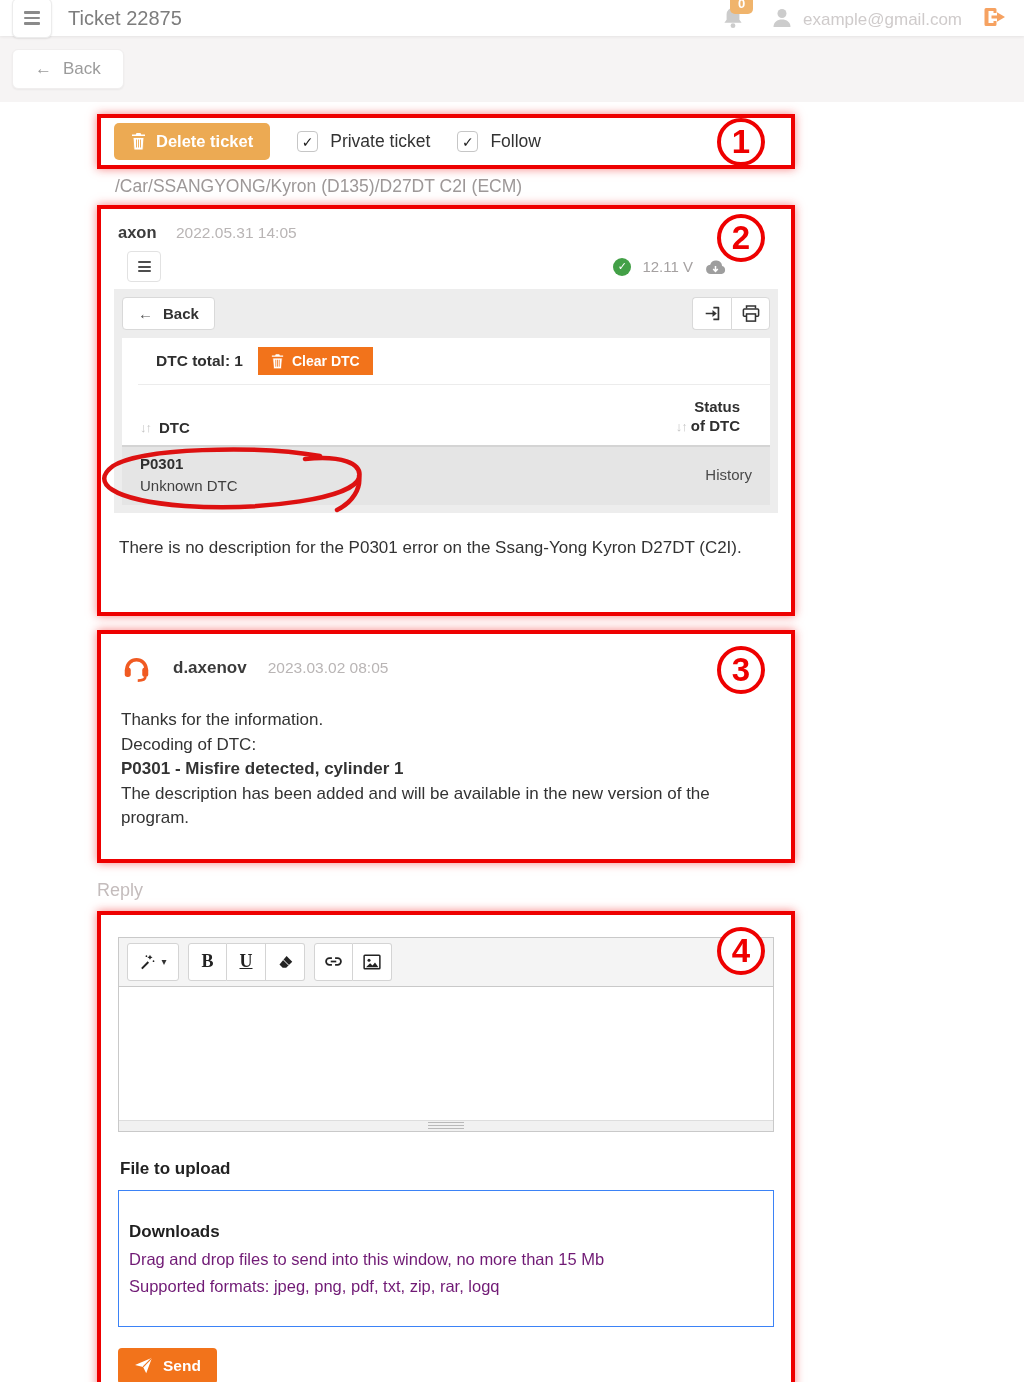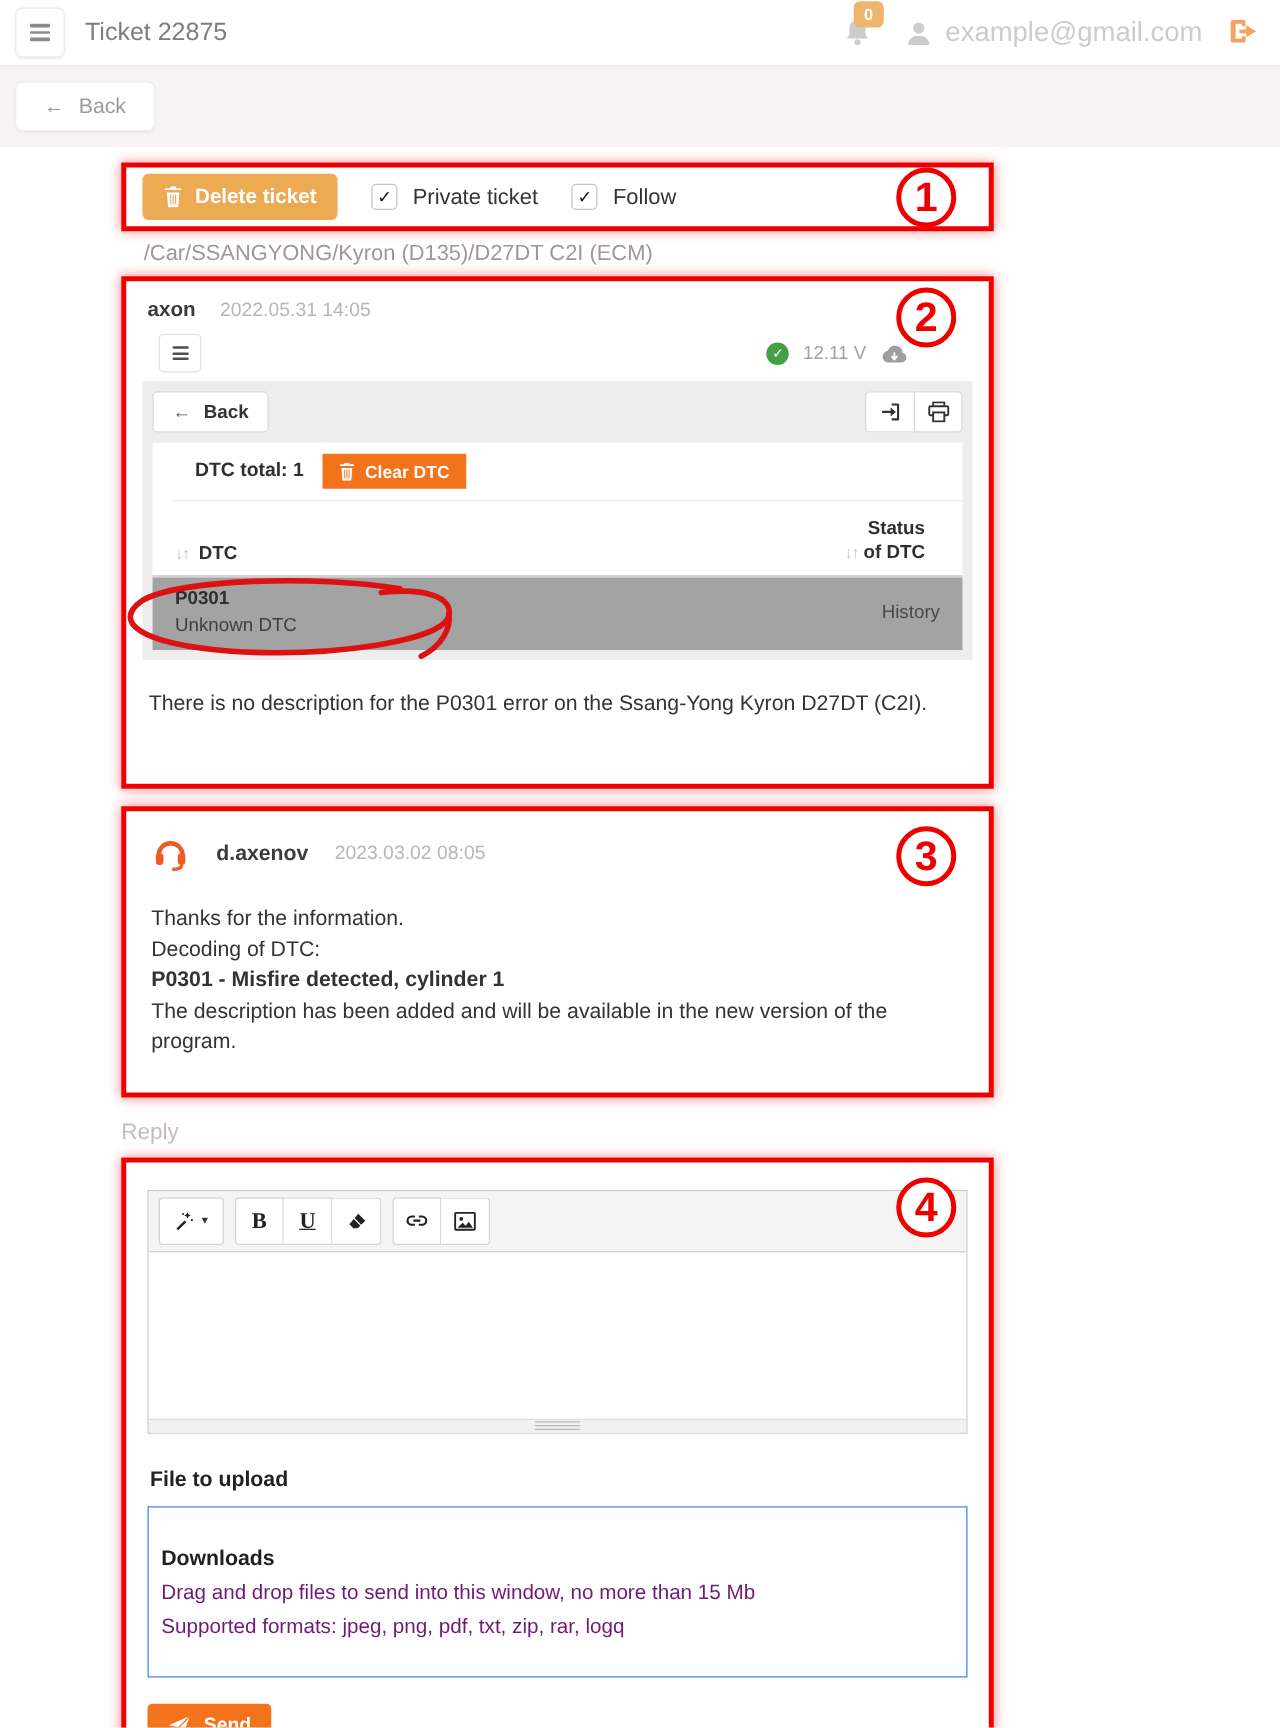--- a/index.html
+++ b/index.html
@@ -5,35 +5,35 @@
   * { box-sizing: border-box; }
   html,body { margin:0; padding:0; }
   body {
     width:1024px; height:1382px;
     font-family:"Liberation Sans","DejaVu Sans",sans-serif;
     background:#fff; color:#333; overflow:hidden;
   }
   button { font-family:inherit; cursor:pointer; }
 
   
-  .topbar { height:52px; background:#fff; display:flex; align-items:center;
+  .topbar { height:36px; background:#fff; display:flex; align-items:center;
             box-shadow:0 1px 3px rgba(0,0,0,.07); position:relative; z-index:10; }
   .menu-btn { width:40px; height:40px; margin-left:12px; background:#fff;
               border:1px solid #ececec; border-radius:6px; box-shadow:0 1px 2px rgba(0,0,0,.08);
               display:flex; align-items:center; justify-content:center; }
   .bars { display:flex; flex-direction:column; gap:3px; }
   .bars i { display:block; width:16px; height:2.5px; background:#8a8a8a; border-radius:1px; }
   .bars.small i { width:13px; height:2px; background:#4d4d4d; }
   .bars.small { gap:2.5px; }
   .title { font-size:20px; color:#7d7d7d; font-weight:400; margin:0 0 0 16px; }
   .topbar-right { margin-left:auto; display:flex; align-items:center; gap:20px; margin-right:16px; }
   .bell-wrap { position:relative; background:none; border:none; padding:0 6px; }
   .badge { position:absolute; top:-12px; left:14px; background:#f0b46c; color:#fff;
            font-size:13px; font-weight:bold; padding:3px 8px; border-radius:5px; }
-  .user { display:flex; align-items:flex-end; gap:9px; color:#cfcbcb; font-size:22px; }
+  .user { display:flex; align-items:flex-end; gap:9px; color:#cfcbcb; font-size:17px; }
   .logout-btn { background:none; border:none; padding:0; }
 
   
   .substrip { height:66px; background:#f6f4f4; display:flex; align-items:center; }
   .back-btn { margin-left:12px; background:#fff; border:1px solid #f0eeee; border-radius:6px;
               box-shadow:0 1px 2px rgba(0,0,0,.05); padding:9px 22px; display:flex; gap:11px;
               align-items:center; color:#9b9b9b; font-size:17px; }
 
   
   .content { background:#fff; padding:12px 0 20px 97px; }
@@ -87,21 +87,21 @@
   .dtc-total { font-weight:700; font-size:15.5px; color:#2f2f2f; }
   .btn-orange { background:#f2731b; border:none; border-radius:0; color:#fff; font-weight:700;
                 display:flex; align-items:center; }
   .clear-btn { font-size:14px; padding:6px 13px; gap:8px; }
   .thead { display:flex; justify-content:space-between; align-items:flex-end;
            padding:12px 18px 9px; border-bottom:2px solid #d4d4d4; }
   .th-left { display:flex; gap:8px; align-items:center; font-weight:700; font-size:15px; color:#2f2f2f; }
   .sort { color:#c4c4c4; font-size:13px; letter-spacing:-1px; }
   .th-right { text-align:right; font-weight:700; font-size:15px; line-height:19px;
               color:#2f2f2f; margin-right:12px; }
-  .trow { display:flex; justify-content:space-between; align-items:center; background:#a3a3a3;
+  .trow { display:flex; justify-content:space-between; align-items:center; background:#e5e5e5;
           padding:8px 18px 11px; }
   .code { font-weight:700; font-size:15px; color:#2f2f2f; }
   .desc { font-size:15px; color:#3f3f3f; margin-top:5px; }
   .td-right { font-size:15px; color:#4a4a4a; }
   .scribble { position:absolute; left:-27px; bottom:-13px; pointer-events:none; z-index:5; }
   .msg-body { margin:25px 18px 0; font-size:17px; color:#333; }
 
   
   .box3 { padding:19px 20px 28px; margin-bottom:4px; }
   .msg3-head { display:flex; align-items:center; gap:21px; }

